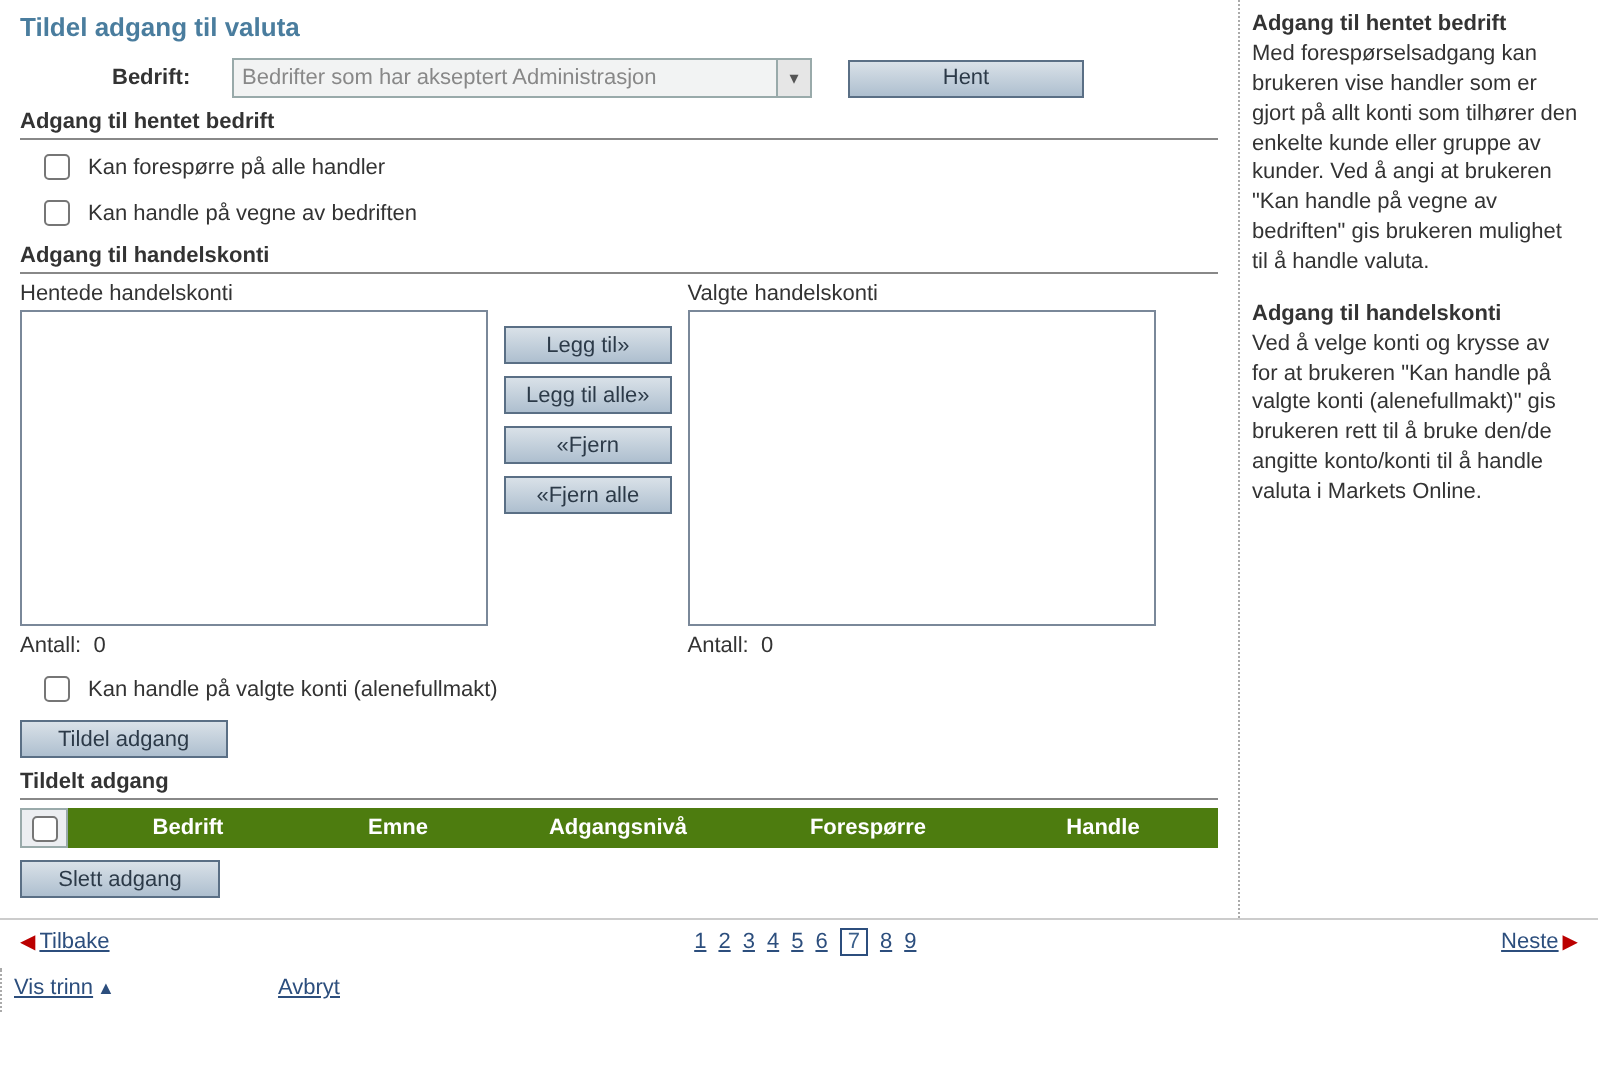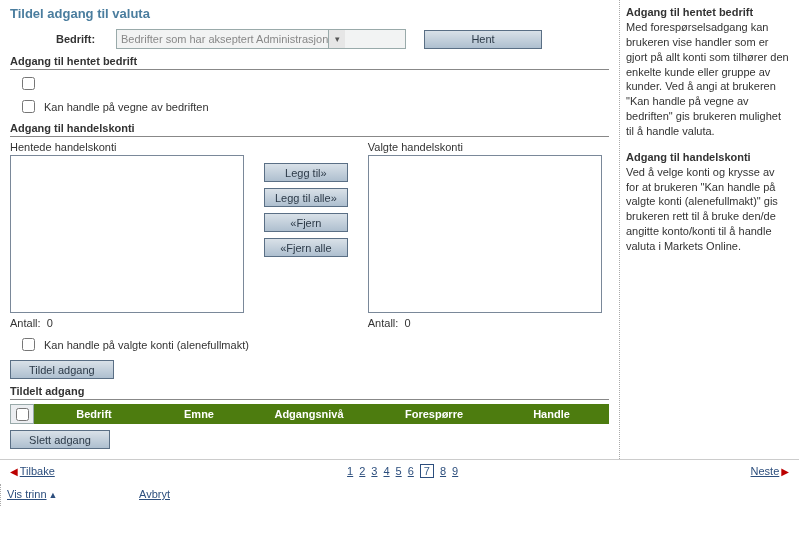--- a/index.html
+++ b/index.html
@@ -28,21 +28,21 @@
     font-size: 13px;
     margin: 0 0 8px 0;
   }
   .row { display: flex; align-items: center; margin-bottom: 6px; }
   .row label.lbl { font-weight: bold; width: 60px; margin-left: 46px; }
   .select-wrap {
     display: inline-flex; align-items: center;
     border: 1px solid #9aa; background: #f2f3f3;
     height: 20px; width: 290px;
     color: #888; padding-left: 4px;
-    justify-content: flex-start;
+    justify-content: space-between;
   }
   .select-btn {
     width: 17px; height: 18px; background: #e6e6e6;
     border-left: 1px solid #9aa;
     display:flex;align-items:center;justify-content:center;
     font-size:9px;color:#555;
   }
   .btn {
     display:inline-flex;align-items:center;justify-content:center;
     height: 19px;
@@ -55,21 +55,21 @@
     text-align:center;
   }
   .btn.small { padding: 0 10px; min-width: 78px; }
   .btn.pill { min-width: 118px; }
   .section-hdr {
     font-weight: bold; font-size: 11px; color: #333;
     border-bottom: 1px solid #888; padding-bottom: 2px; margin: 6px 0 4px 0;
   }
   .chk-row { display:flex; align-items:center; gap:6px; margin: 4px 0 4px 8px; }
   .chkbox { width:13px; height:13px; }
-  .lists { display:flex; gap:20px; margin-top:2px; }
+  .lists { display:flex; gap:8px; margin-top:2px; }
   .listcol { display:flex; flex-direction:column; }
   .listlabel { margin-bottom:2px; }
   .listbox {
     border:1px solid #7a8899; background:#fff;
     width: 234px; height: 158px;
   }
   .midbtns {
     display:flex; flex-direction:column; gap:6px;
     justify-content:flex-start; padding-top:22px;
   }
@@ -121,20 +121,21 @@
         <span>Bedrifter som har akseptert Administrasjon</span>
         <span class="select-btn">▾</span>
       </div>
       <span style="width:18px;"></span>
       <span class="btn pill">Hent</span>
     </div>
 
     <div class="section-hdr">Adgang til hentet bedrift</div>
     <div class="chk-row">
       <input type="checkbox" class="chkbox" style="">
+      <span>Kan forespørre på alle handler</span>
     </div>
     <div class="chk-row">
       <input type="checkbox" class="chkbox" style="">
       <span>Kan handle på vegne av bedriften</span>
     </div>
 
     <div class="section-hdr">Adgang til handelskonti</div>
     <div class="lists">
       <div class="listcol">
         <div class="listlabel">Hentede handelskonti</div>

